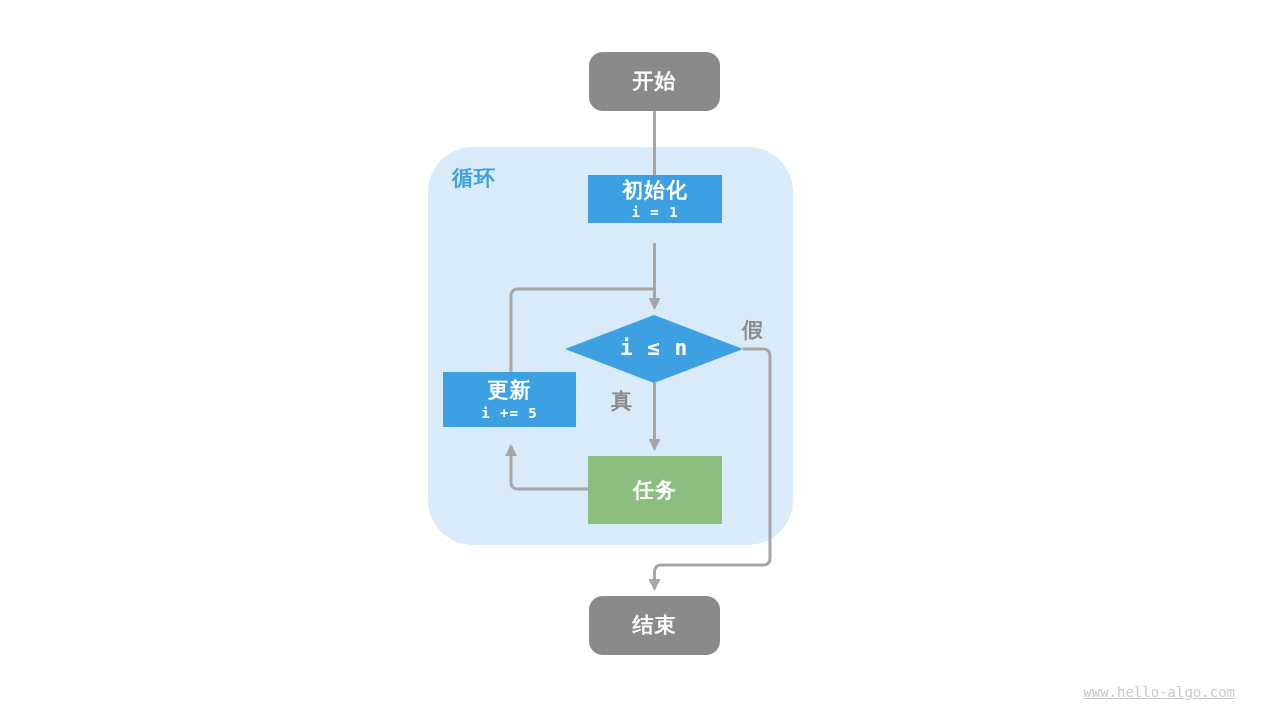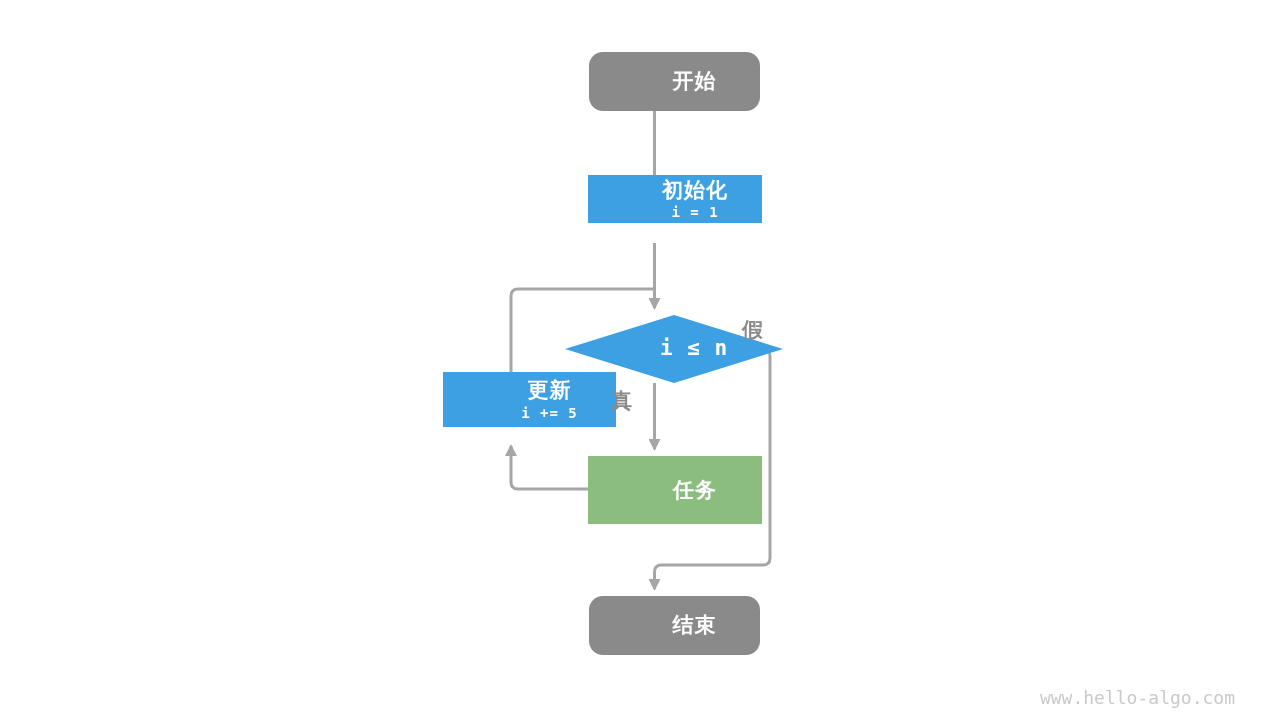--- a/index.html
+++ b/index.html
@@ -21,21 +21,21 @@
     position:absolute;left:428px;top:147px;width:365px;height:398px;
     background:var(--container-bg);border-radius:45px;
   }
   .loop-label{
     position:absolute;left:24px;top:17px;
     color:var(--loop-label);font-size:21px;font-weight:bold;letter-spacing:1px;
   }
   svg.connectors{position:absolute;left:0;top:0;z-index:2;}
   .node{
     position:absolute;z-index:3;display:flex;flex-direction:column;
-    align-items:center;justify-content:center;color:#ffffff;text-align:right;padding-left:40px;
+    align-items:center;justify-content:center;color:#ffffff;text-align:right;
   }
   .node .zh{font-size:21px;font-weight:bold;letter-spacing:1px;line-height:1.25;}
   .node .code{
     font-family:"DejaVu Sans Mono","Liberation Mono",monospace;
     font-size:14px;font-weight:bold;line-height:1.3;letter-spacing:1px;
   }
   .terminal{background:var(--node-gray);border-radius:14px;width:131px;height:59px;}
   .node-start{left:589px;top:52px;}
   .node-end{left:589px;top:596px;}
   .process{background:var(--node-blue);width:134px;height:48px;}
@@ -46,33 +46,37 @@
     left:565px;top:315px;width:178px;height:68px;background:var(--node-blue);
     clip-path:polygon(50% 0,100% 50%,50% 100%,0 50%);
   }
   .edge-label{
     position:absolute;z-index:4;color:var(--edge-label);
     font-size:21px;font-weight:bold;
   }
   .edge-label-true{left:611px;top:387px;}
   .edge-label-false{left:742px;top:316px;}
   .watermark{
-    position:absolute;right:45px;bottom:12px;z-index:4;
+    position:absolute;right:45px;bottom:20px;z-index:4;
     color:var(--watermark);
     font-family:"DejaVu Sans Mono","Liberation Mono",monospace;
-    font-size:18px;
+    font-size:14px;
+    text-decoration:underline;
   }
   .line{fill:none;stroke:var(--connector);stroke-width:3;}
   .arrowhead{fill:var(--connector);}
 </style>
 </head>
 <body>
 
 <div class="canvas">
 
+  <div class="loop-container">
+    <span class="loop-label">循环</span>
+  </div>
 
   <svg class="connectors" width="1280" height="720" viewBox="0 0 1280 720">
     <defs>
       <marker id="arrow" viewBox="0 0 6 6" refX="5" refY="3" markerWidth="4" markerHeight="4" orient="auto-start-reverse">
         <path d="M0,0 L6,3 L0,6 Z" class="arrowhead"></path>
       </marker>
     </defs>
 
     <path class="line" d="M654.5 111 L654.5 175"></path>
 

